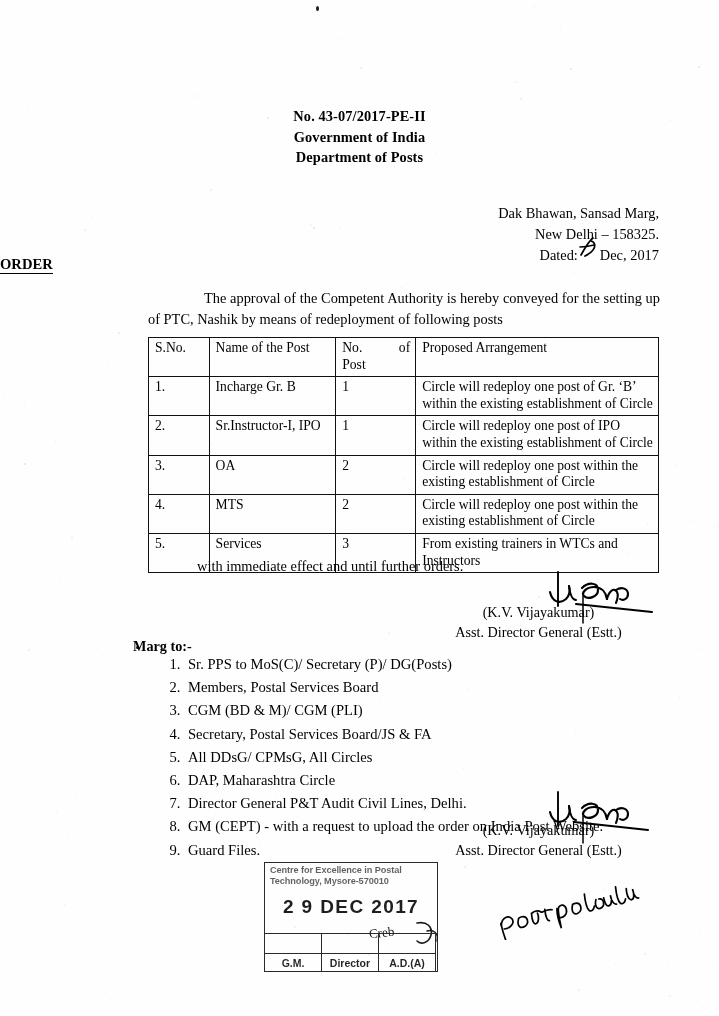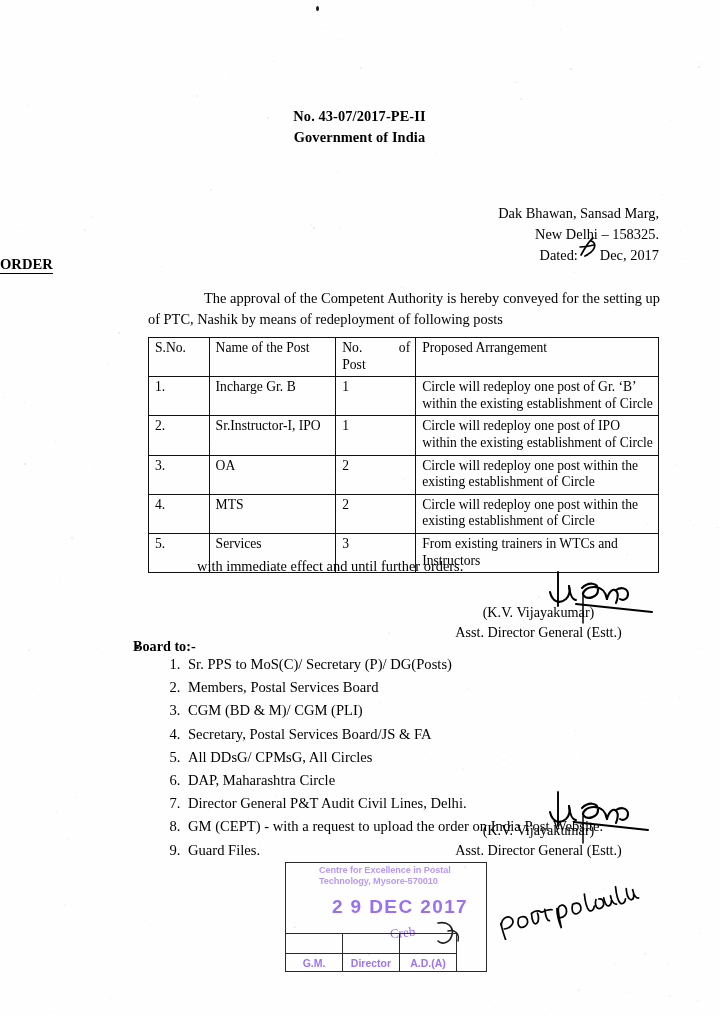--- a/index.html
+++ b/index.html
@@ -190,28 +190,27 @@
     margin: 0;
     padding-left: 32px;
     font-size: 14.6px;
     line-height: 23.2px;
   }
   #copy-list li { padding-left: 4px; }
 
   
   #stamp {
     position: absolute;
-    left: 285px;
+    left: 264px;
     top: 862px;
     width: 172px;
     height: 108px;
     border: 1.6px solid #2a2a2a;
     font-family: "Liberation Sans", sans-serif;
-    color: #8b5cf6;
-    padding-left: 28px;
+    color: #000000;
   }
   #stamp-title {
     font-size: 9.2px;
     font-weight: bold;
     line-height: 11px;
     padding: 2px 4px 0 5px;
     opacity: .62;
     letter-spacing: -.1px;
   }
   #stamp-date {
@@ -502,20 +501,21 @@
       <div class="speck" style="left: 557.479px; top: 248.301px; width: 1px; height: 1px; opacity: 0.33;"></div>
       <div class="speck" style="left: 316.925px; top: 517.648px; width: 1px; height: 1px; opacity: 0.35;"></div>
       <div class="speck" style="left: 391.604px; top: 909.676px; width: 2px; height: 2px; opacity: 0.27;"></div>
       <div class="speck" style="left: 468.128px; top: 688.231px; width: 1px; height: 1px; opacity: 0.62;"></div>
     </div>
   <div id="top-dot"></div>
 
   <div id="letterhead">
     <div>No. 43-07/2017-PE-II</div>
     <div>Government of India</div>
+    <div>Department of Posts</div>
   </div>
 
   <div id="addressblock">
     <div>Dak Bhawan, Sansad Marg,</div>
     <div>New Delhi – 158325.</div>
     <div id="dated-line"><span>Dated:</span><span class="hand-date"><svg width="26" height="26" viewBox="0 0 26 26" xmlns="http://www.w3.org/2000/svg">
             <path d="M4 21 C9 12, 13 6, 16 4" stroke="#000" stroke-width="1.7" fill="none" stroke-linecap="round"></path>
             <path d="M3 13 C8 13, 13 12, 17 11" stroke="#000" stroke-width="1.6" fill="none" stroke-linecap="round"></path>
             <path d="M14 7 C18 8, 19 12, 16 16 C14 19, 10 21, 8 22" stroke="#000" stroke-width="1.7" fill="none" stroke-linecap="round"></path>
           </svg></span><span>Dec, 2017</span></div>
@@ -589,21 +589,21 @@
         <path d="M76 24 C82 20, 88 23, 88 28 C88 33, 83 35, 80 33" stroke="#000" stroke-width="2.1" fill="none" stroke-linecap="round"></path>
         <path d="M36 38 L112 46" stroke="#000" stroke-width="2" fill="none" stroke-linecap="round"></path>
         <path d="M43 30 L43 57" stroke="#000" stroke-width="1.5" fill="none" stroke-linecap="round"></path>
       </svg>
     </span>
     <div>(K.V. Vijayakumar)</div>
     <div>Asst. Director General (Estt.)</div>
   </div>
 
   <div id="copy-dot"></div>
-  <div id="copy-to-label">Board to:-</div>
+  <div id="copy-to-label">Marg to:-</div>
   <ol id="copy-list">
       <li>Sr. PPS to MoS(C)/ Secretary (P)/ DG(Posts)</li>
       <li>Members, Postal Services Board</li>
       <li>CGM (BD &amp; M)/ CGM (PLI)</li>
       <li>Secretary, Postal Services Board/JS &amp; FA</li>
       <li>All DDsG/ CPMsG, All Circles</li>
       <li>DAP, Maharashtra Circle</li>
       <li>Director General P&amp;T Audit Civil Lines, Delhi.</li>
       <li>GM (CEPT) - with a request to upload the order on India Post Website.</li>
       <li>Guard Files.</li>

